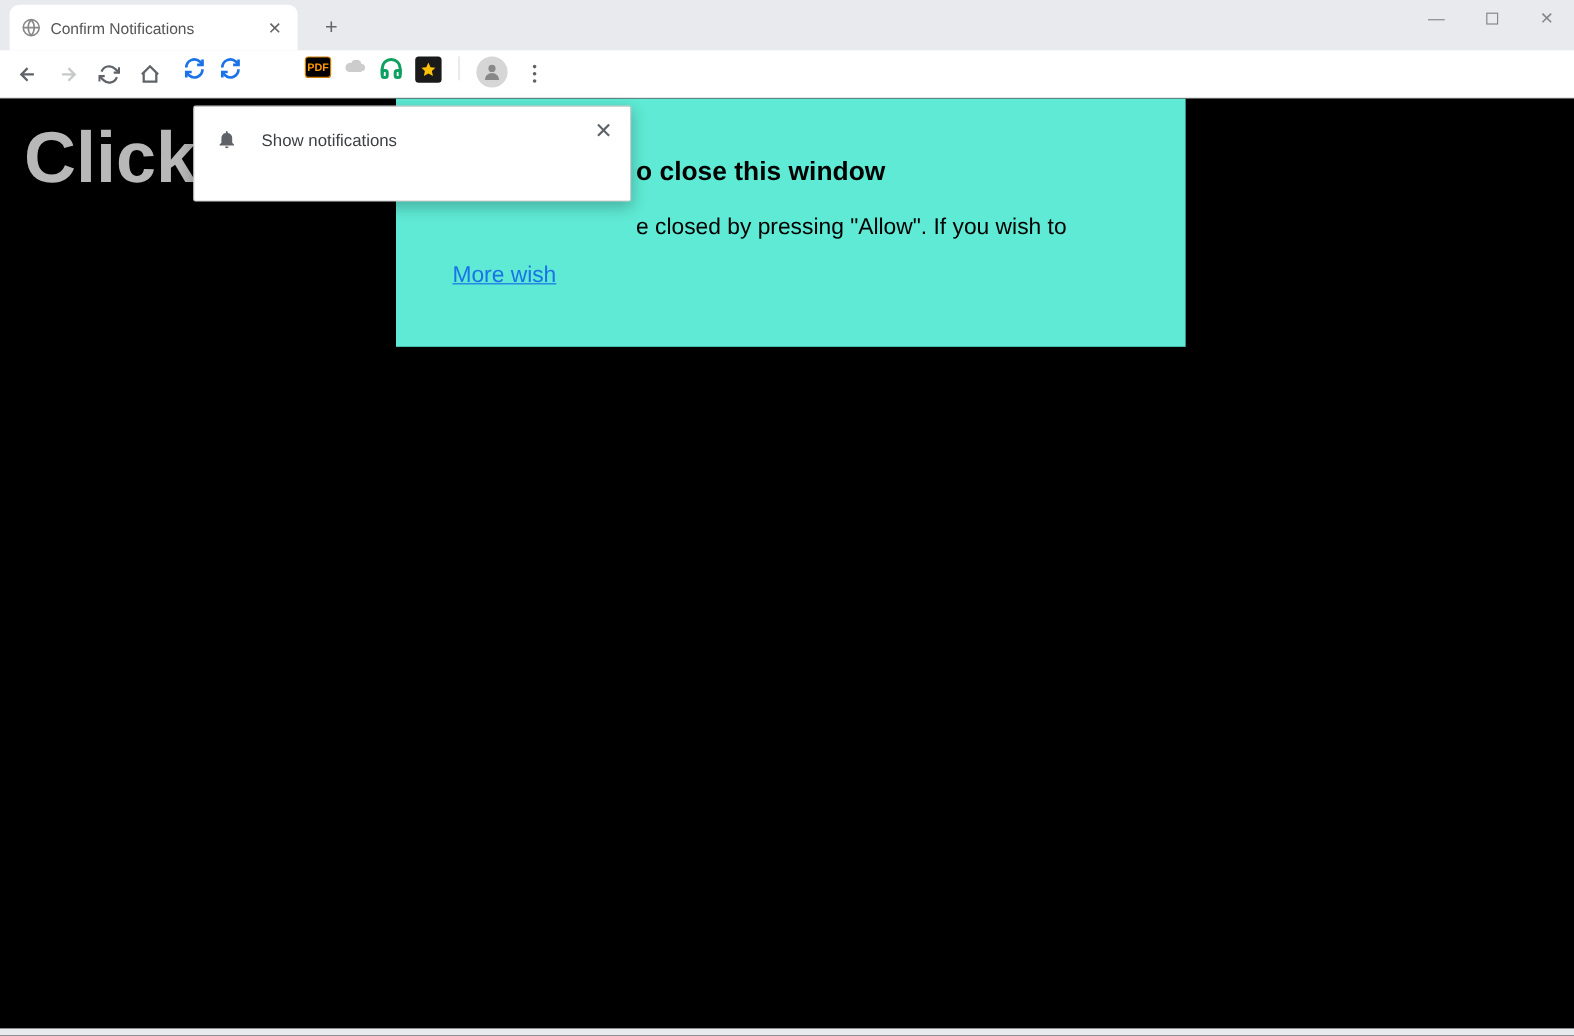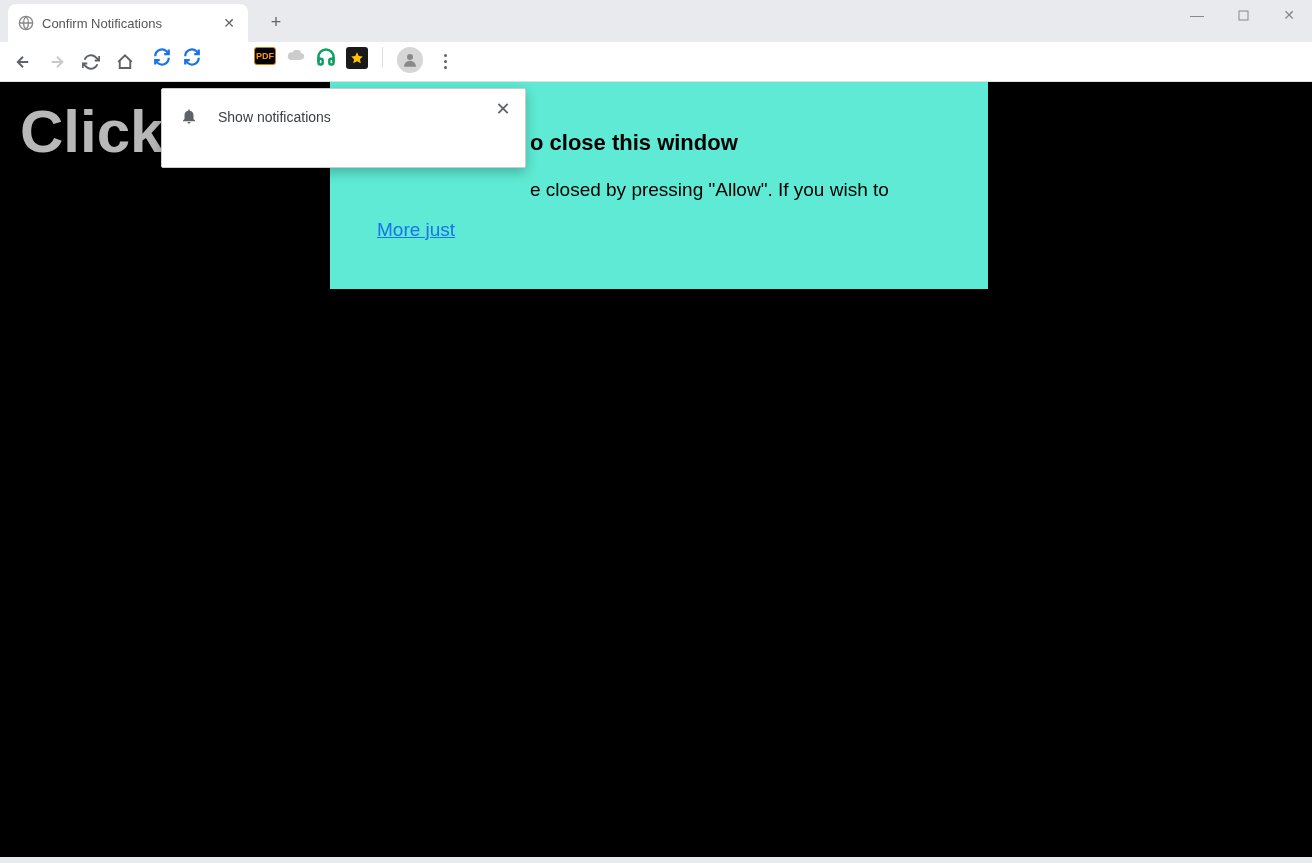--- a/index.html
+++ b/index.html
@@ -393,21 +393,21 @@
 </div>
 
 <div class="viewport">
   <div class="bg-text">Click                                                                     u are not a</div>
 
   <div class="page-modal">
     <h2 style="text-indent:153px">o close this window</h2>
     <p>
       <span style="display:inline-block;text-indent:153px">e closed by pressing "Allow". If you wish to</span><br>
     </p>
-    <a href="#">More just</a>
+    <a href="#">More wish</a>
   </div>
 </div>
 
 <div class="perm-prompt">
   <div class="perm-close">
     <span>✕</span>
   </div>
   <div class="perm-row">
     <svg class="bell-icon" viewBox="0 0 24 24" fill="#5f6368">
         <path d="M12 22a2 2 0 002-2h-4a2 2 0 002 2zm6-6V11a6 6 0 00-5-5.9V4a1 1 0 00-2 0v1.1A6 6 0 006 11v5l-2 2v1h16v-1l-2-2z"></path>

